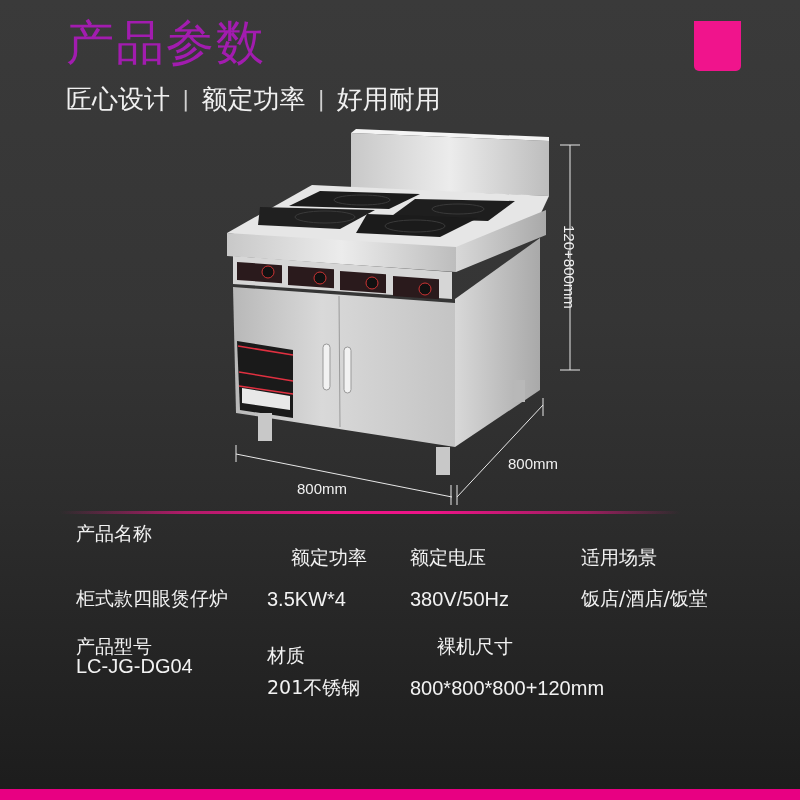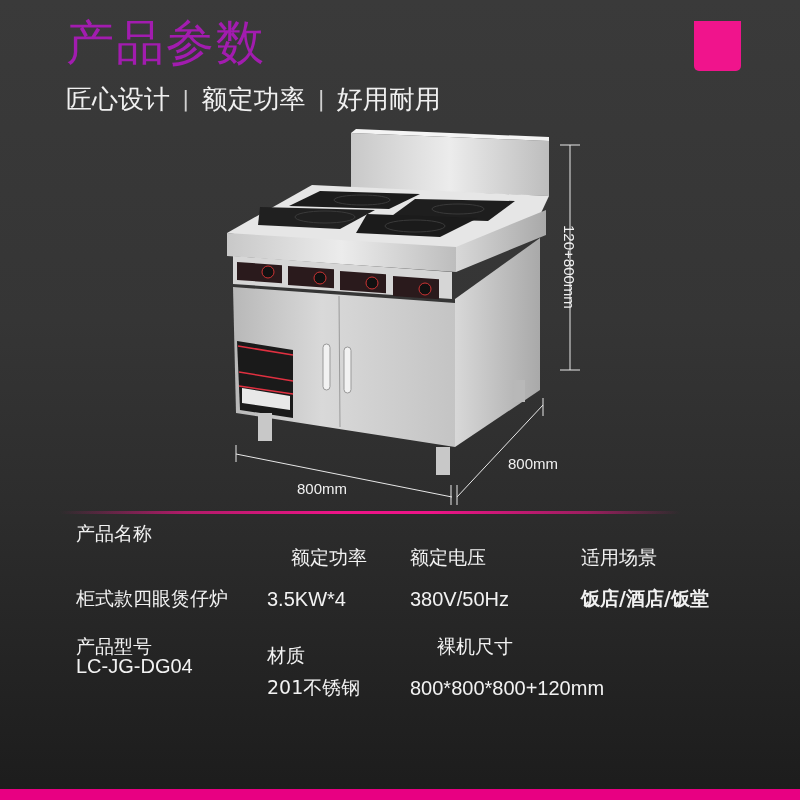--- a/index.html
+++ b/index.html
@@ -159,21 +159,21 @@
 <div class="divider"></div>
 
 <div class="spec" style="left:76px; top:524px;">产品名称</div>
 <div class="spec" style="left:267px; top:548px;margin-left:24px;">额定功率</div>
 <div class="spec" style="left:410px; top:548px;">额定电压</div>
 <div class="spec" style="left:581px; top:548px;font-family:Liberation Serif, serif;">适用场景</div>
 
 <div class="spec" style="left:76px; top:589px;">柜式款四眼煲仔炉</div>
 <div class="spec val" style="left:267px; top:589px;">3.5KW*4</div>
 <div class="spec val" style="left:410px; top:589px;">380V/50Hz</div>
-<div class="spec" style="left:581px; top:589px;font-weight:bold;">饭店/酒店/饭堂</div>
+<div class="spec" style="left:581px; top:589px;">饭店/酒店/饭堂</div>
 
 <div class="spec" style="left:76px; top:637px;">产品型号</div>
 <div class="spec" style="left:267px; top:646px;">材质</div>
 <div class="spec" style="left:410px; top:637px;margin-left:27px;">裸机尺寸</div>
 
 <div class="spec val" style="left:76px; top:656px;">LC-JG-DG04</div>
 <div class="spec" style="left:267px; top:678px;">201不锈钢</div>
 <div class="spec val" style="left:410px; top:678px;">800*800*800+120mm</div>
 
 <div class="bottom-bar"></div>

